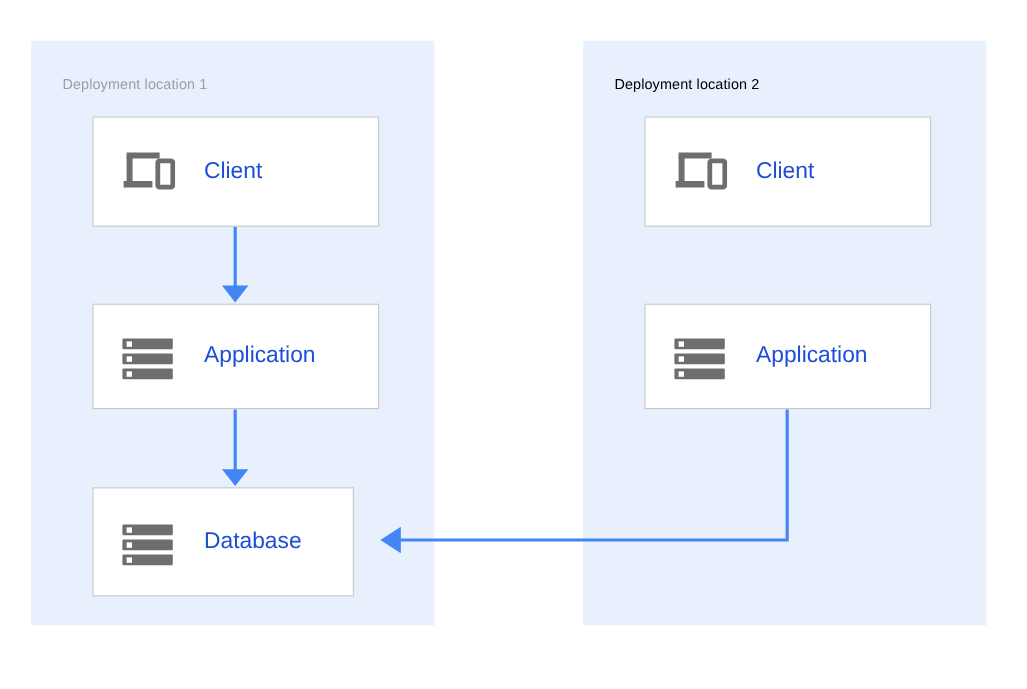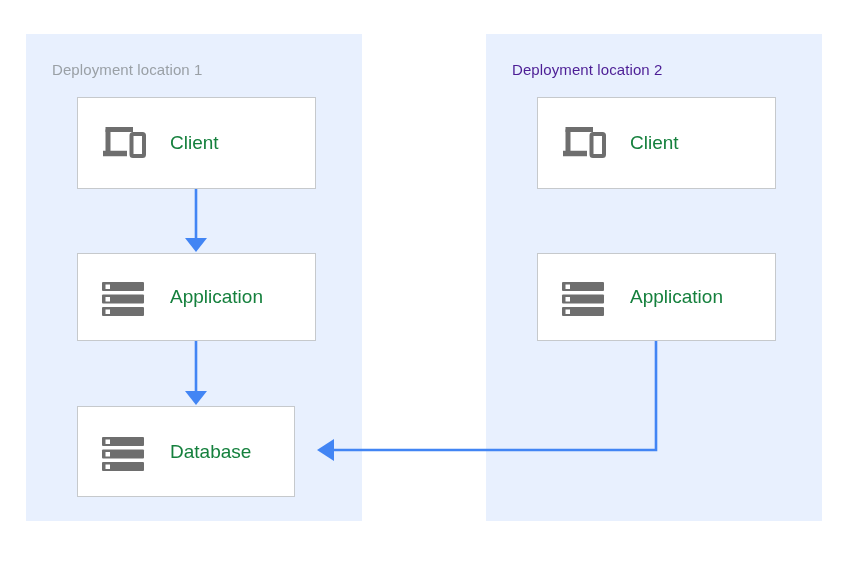--- a/index.html
+++ b/index.html
@@ -20,21 +20,21 @@
     overflow: hidden;
     background: #ffffff;
   }
   .zone {
     position: absolute;
     background: #e8f0fe;
   }
   .zone-label {
     position: absolute;
     color: #9aa0a6;
-    font-size: 15px;
+    font-size: 12px;
     line-height: 20px;
     letter-spacing: 0.1px;
     white-space: nowrap;
   }
   .node {
     position: absolute;
     background: #ffffff;
     border: 1px solid #c6c9cc;
     box-sizing: border-box;
     display: flex;
@@ -47,21 +47,21 @@
     transform: translateY(-50%);
     width: 46px;
     height: 46px;
     display: block;
   }
   .node-label {
     position: absolute;
     left: 92px;
     top: 50%;
     transform: translateY(-50%);
-    color: #15803d;
+    color: #1d4ed8;
     font-size: 19px;
     line-height: 24px;
     white-space: nowrap;
   }
   #connectors {
     position: absolute;
     left: 0;
     top: 0;
     width: 856px;
     height: 574px;
@@ -71,21 +71,21 @@
 </style>
 </head>
 <body>
 
 <div id="diagram">
 
   <div class="zone" id="zone-1-box" style="left: 26px; top: 34px; width: 336px; height: 487px; background: rgb(232, 240, 254);"></div>
   <div class="zone-label" id="zone-1-label" style="left: 52px; top: 60px; color: rgb(154, 160, 166);">Deployment location 1</div>
 
   <div class="zone" id="zone-2-box" style="left: 486px; top: 34px; width: 336px; height: 487px; background: rgb(232, 240, 254);"></div>
-  <div class="zone-label" id="zone-2-label" style="left: 512px; top: 60px; color: #4c1d95;">Deployment location 2</div>
+  <div class="zone-label" id="zone-2-label" style="left: 512px; top: 60px; color: #000000;">Deployment location 2</div>
 
   <svg id="connectors" viewBox="0 0 856 574" xmlns="http://www.w3.org/2000/svg">
     <defs>
       <marker id="arrow-down" markerWidth="14" markerHeight="13" refX="1" refY="6.5" orient="auto-start-reverse" markerUnits="userSpaceOnUse">
         <path d="M0,0 L13,6.5 L0,13 Z" fill="#4285f4"></path>
       </marker>
     </defs>
 
     <g>
       <line x1="196" y1="189" x2="196" y2="240" stroke="#4285f4" stroke-width="2.6"></line>

